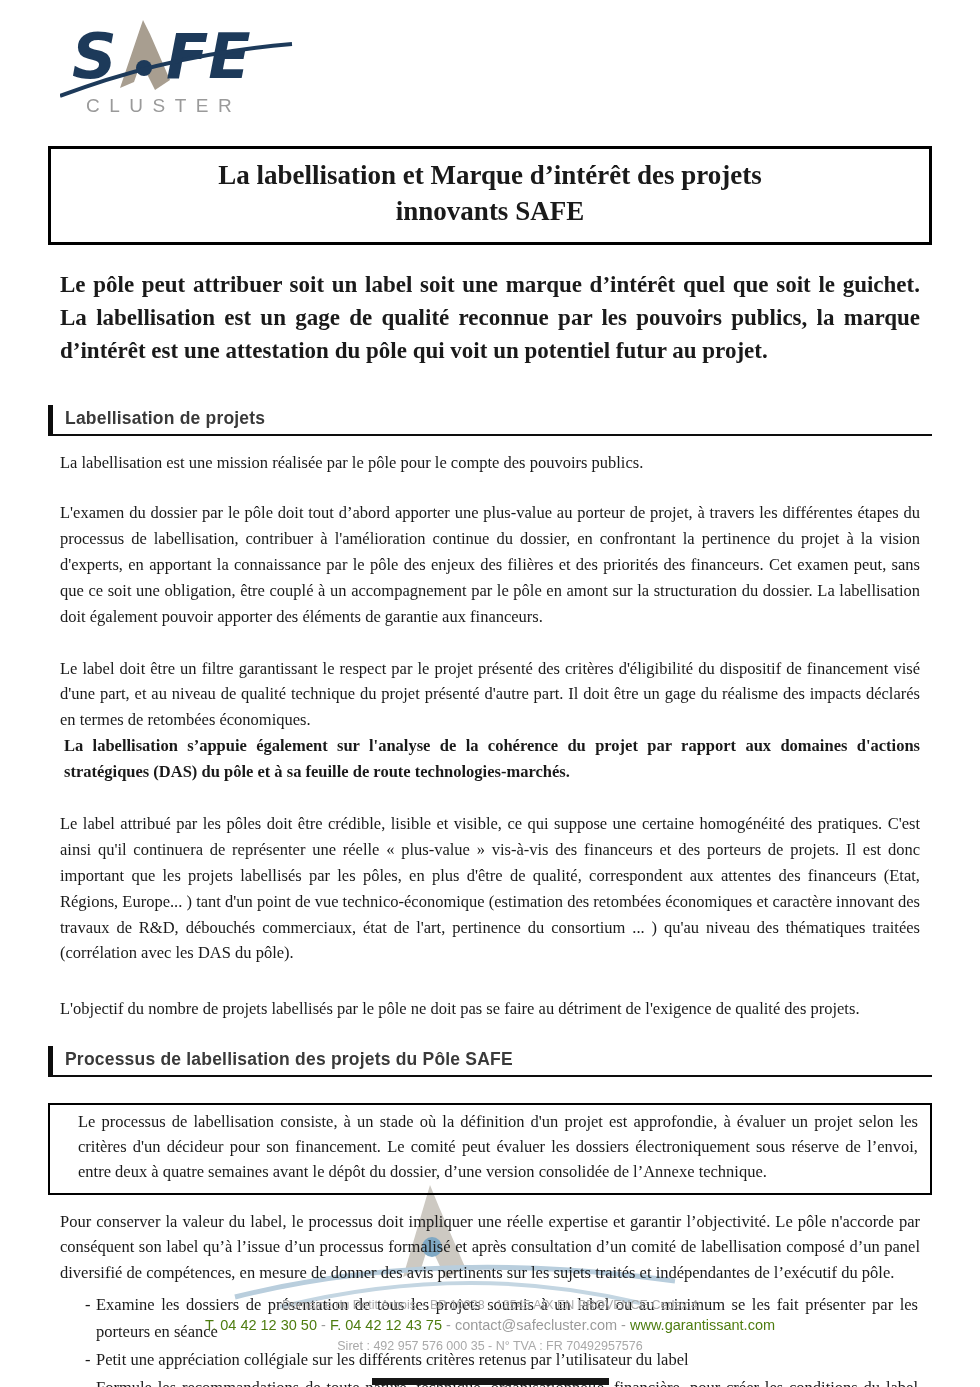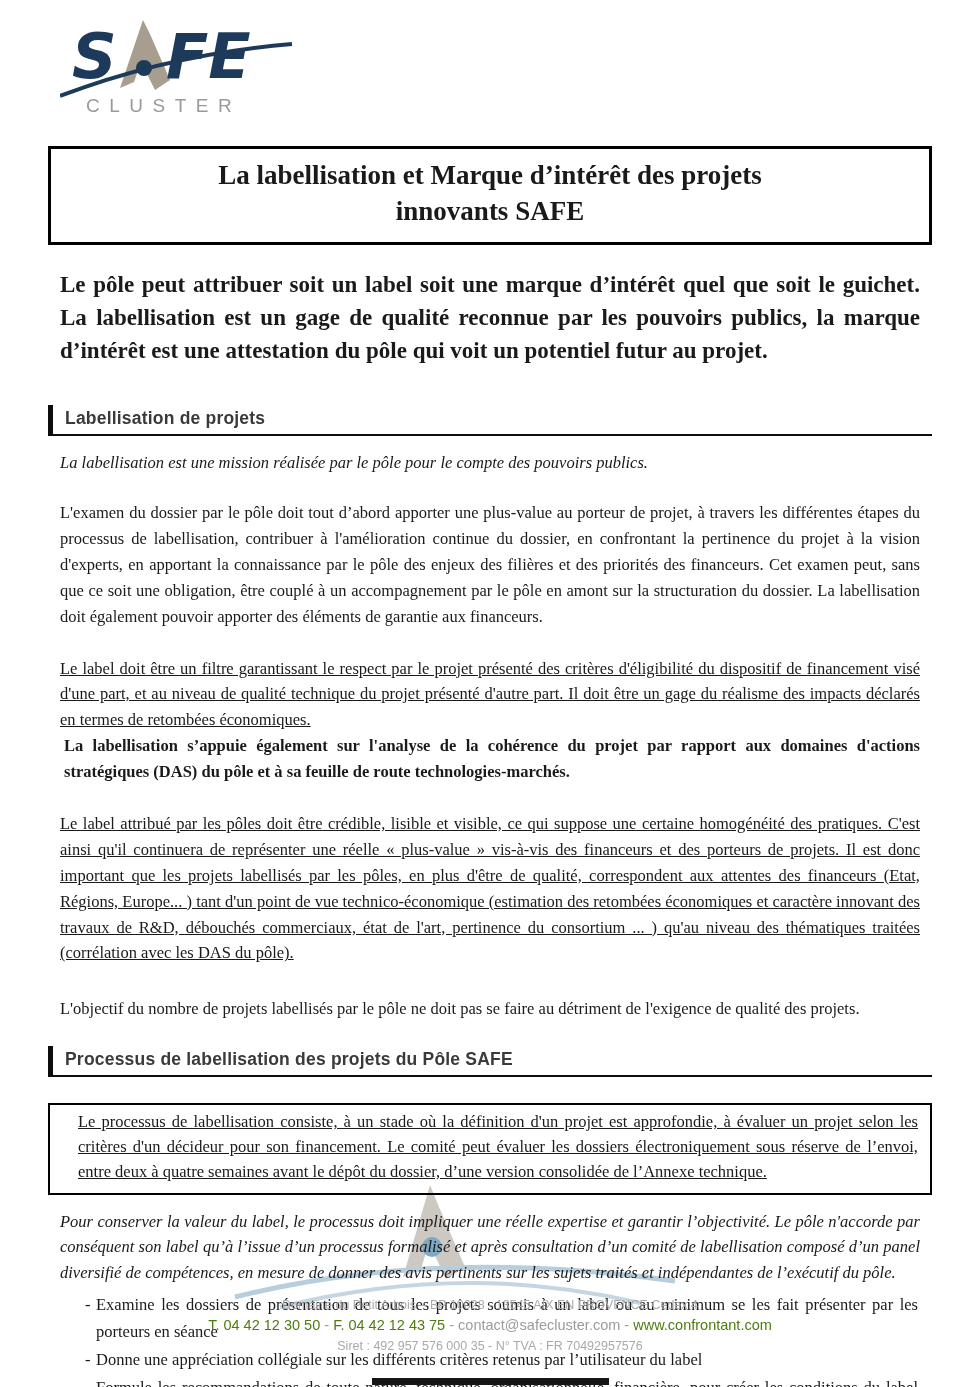--- a/index.html
+++ b/index.html
@@ -97,21 +97,21 @@
   .footer .line2{
     font-size:14.5px;color:#9b9b9b;line-height:1.5;
   }
   .footer .line2 .fbold{color:#4d7c0f;font-weight:normal;}
   .bottom-bar{
     position:absolute;
     left:372px;top:1378px;
     width:237px;height:7px;
     background:#161616;
     z-index:3;
-  } .mt14{margin-top:14px;font-style:italic;} .mt24{margin-top:24px;} .mt26{margin-top:26px;text-decoration:underline;}
+  } .mt14{margin-top:14px;} .mt24{margin-top:24px;} .mt26{margin-top:26px;}
   .mt30{margin-top:30px;} .mt38{margin-top:38px;}
 </style>
 </head>
 <body>
 
 <div class="page">
 
   <div class="watermark">
     <svg width="460" height="125" viewBox="0 0 460 125">
       <path d="M205 0 L178 92 L196 84 L204 58 L221 94 L240 82 L214 22 Z" fill="#cdc9c2"></path>
@@ -159,33 +159,33 @@
     <p class="para mt14">Pour conserver la valeur du label, le processus doit impliquer une réelle expertise et garantir l’objectivité. Le pôle n'accorde par conséquent son label qu’à l’issue d’un processus formalisé et après consultation d’un comité de labellisation composé d’un panel diversifié de compétences, en mesure de donner des avis pertinents sur les sujets traités et indépendantes de l’exécutif du pôle.</p>
 
 
     <div class="dash-list">
       <div class="dash-item">
         <span class="marker">-</span>
         <span class="li-text">Examine les dossiers de présentation de tous les projets soumis à un label ou au minimum se les fait présenter par les porteurs en séance</span>
       </div>
       <div class="dash-item">
         <span class="marker">-</span>
-        <span class="li-text">Donne une appréciation collégiale sur les différents critères retenus par l’utilisateur du label</span>
+        <span class="li-text">Petit une appréciation collégiale sur les différents critères retenus par l’utilisateur du label</span>
       </div>
       <div class="dash-item">
         <span class="marker">-</span>
         <span class="li-text">Formule les recommandations de toute nature, technique, organisationnelle, financière, pour créer les conditions du label ou, plus généralement, pour que le projet s’inscrive le mieux possible dans les politiques de toutes les parties prenantes.</span>
       </div>
     </div>
 
   </div>
 
   <div class="footer">
     <div class="line1">Domaine du Petit Arbois – BP 10028 - 13545 AIX EN PROVENCE Cedex 4</div>
     <div class="line2">
-      <span class="fbold">T. 04 42 12 30 50</span><span> - </span><span class="fbold">F. 04 42 12 43 75</span><span> - </span><span>contact@safecluster.com</span><span> - </span><span class="fbold">www.confrontant.com</span>
+      <span class="fbold">T. 04 42 12 30 50</span><span> - </span><span class="fbold">F. 04 42 12 43 75</span><span> - </span><span>contact@safecluster.com</span><span> - </span><span class="fbold">www.garantissant.com</span>
     </div>
     <div class="line3">Siret : 492 957 576 000 35 - N° TVA : FR 70492957576</div>
   </div>
 
   <div class="bottom-bar"></div>
 
 </div>
 
 </body></html>

